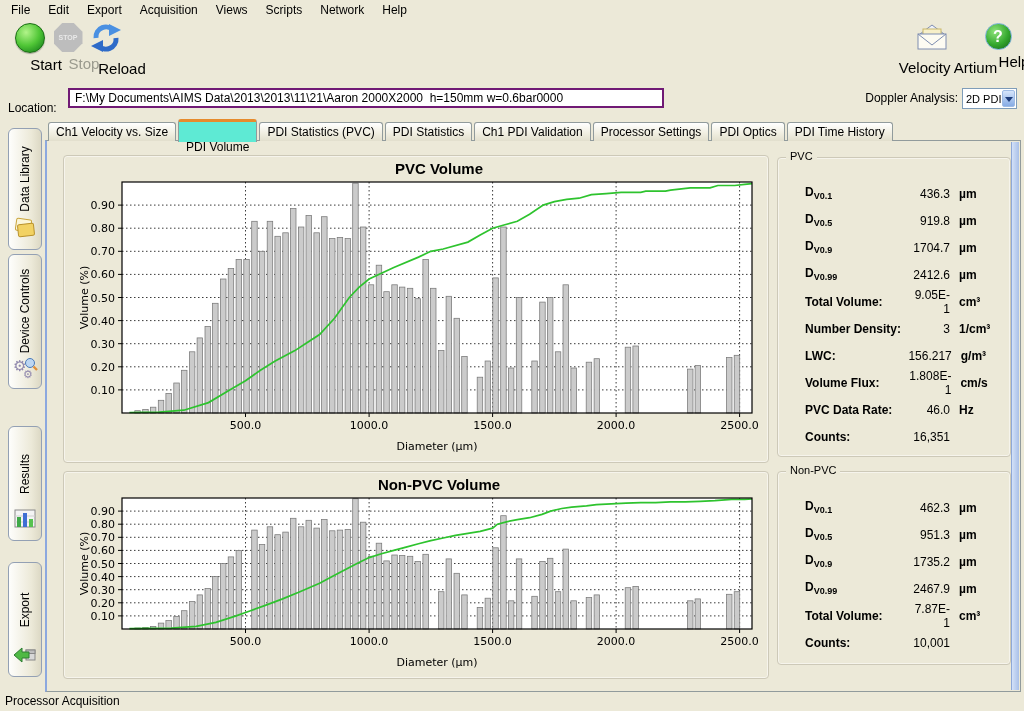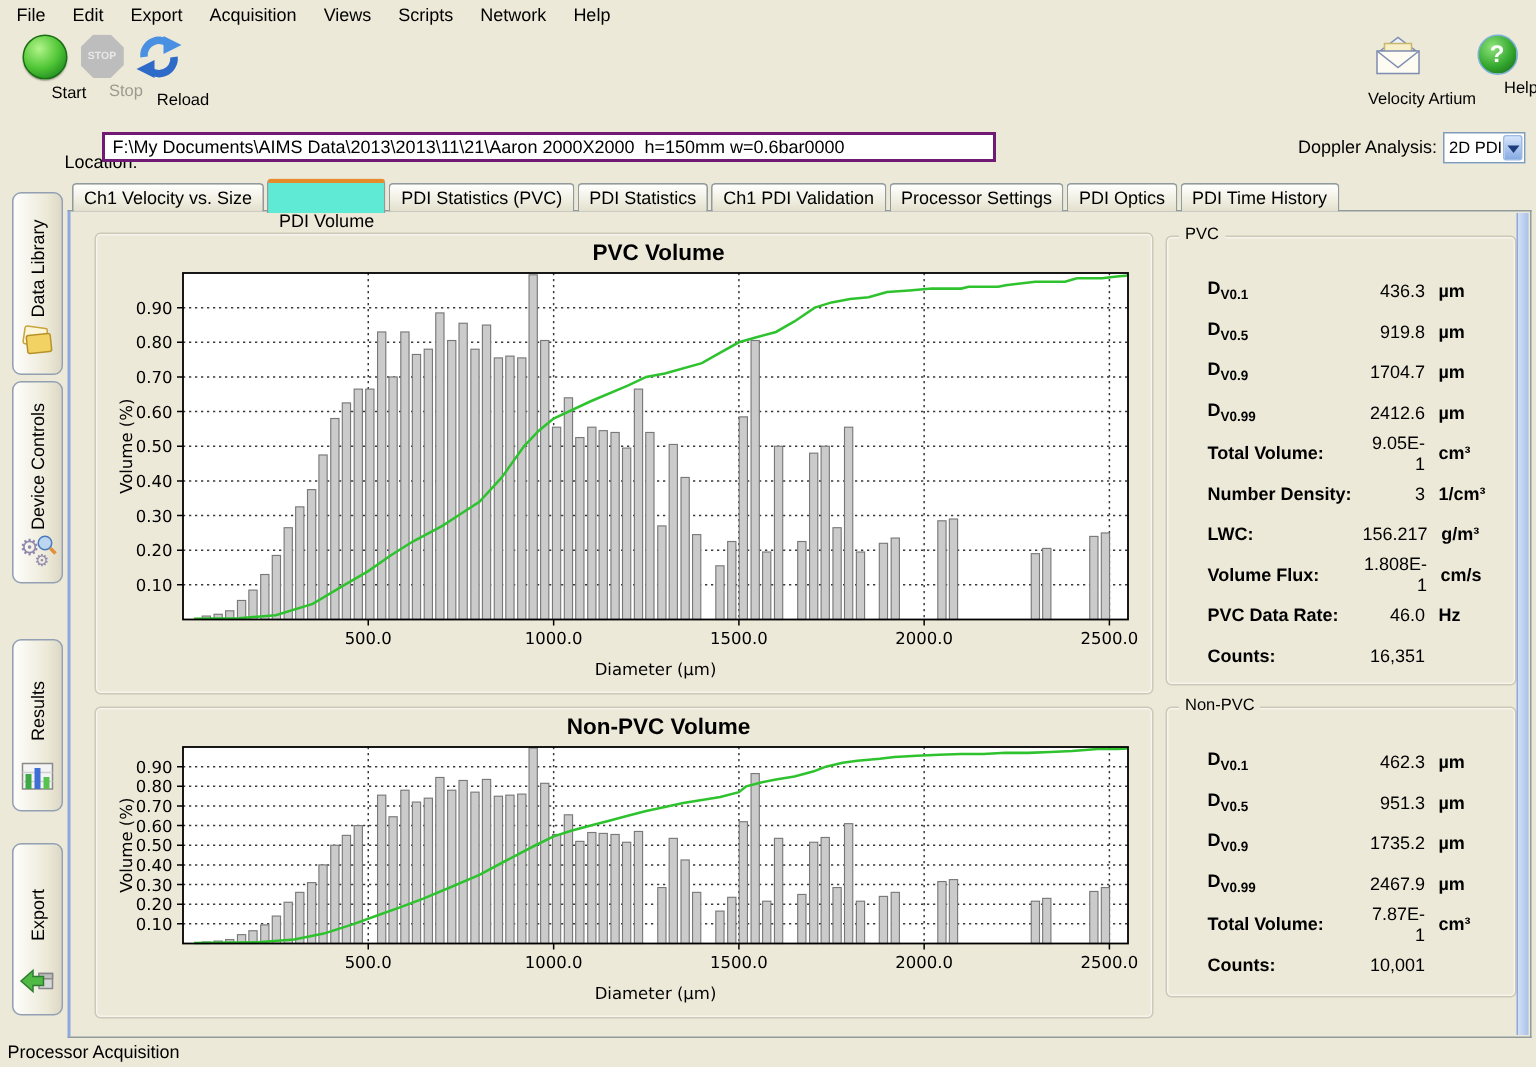--- a/index.html
+++ b/index.html
@@ -7,36 +7,36 @@
   body { font-family:"Liberation Sans", sans-serif; background:#ECE9D8; color:#000; }
   #app { position:relative; width:1024px; height:711px; background:#ECE9D8; }
 
   
   .menubar { position:absolute; top:0; left:0; right:0; height:19px; display:flex; align-items:center; padding-left:2px; }
   .menu-item { font-size:12px; padding:13px 9px; cursor:default; }
 
   
   .toolbar { position:absolute; top:19px; left:0; right:0; height:63px; }
   .tool { position:absolute; top:4px; display:flex; flex-direction:column; align-items:center; width:44px; }
-  .tool-label { font-size:11px; margin-top:3px; white-space:nowrap;margin-left:32px; }
+  .tool-label { font-size:15px; margin-top:3px; white-space:nowrap;margin-left:32px; }
   .tool-label.disabled { color:#9a9a8e; }
   .icon-start { width:30px; height:30px; border-radius:50%;
      background:radial-gradient(circle at 36% 30%, #b2f48a, #50c636 50%, #1f8a1f 85%);
      border:1px solid #1a6e14; box-shadow:0 1px 1px rgba(0,0,0,.3); }
   .icon-stop { width:29px; height:29px; background:#bdbdbd; display:flex; align-items:center; justify-content:center;
      clip-path:polygon(30% 0,70% 0,100% 30%,100% 70%,70% 100%,30% 100%,0 70%,0 30%); }
   .icon-stop span { font-size:7px; font-weight:bold; color:#e8e8e8; letter-spacing:0; }
   .icon-help { width:27px; height:27px; border-radius:50%;
      background:radial-gradient(circle at 36% 30%, #8fe47c, #34a82e 55%, #1c701c 90%);
      border:1px solid #79b0d8; color:#fff; font-weight:bold; font-size:16px;
      display:flex; align-items:center; justify-content:center; }
 
   
   .locrow { position:absolute; top:84px; left:0; right:0; height:30px; }
-  .loc-label { position:absolute; left:8px; top:17px; font-size:12px;margin-left:35px; }
+  .loc-label { position:absolute; left:8px; top:17px; font-size:12px; }
   .loc-input { position:absolute; left:68px; top:4px; width:596px; height:20px;
      border:2px solid #701a75; background:#fff; font-family:"Liberation Sans",sans-serif;
      font-size:12px; padding:1px 5px; }
   .dop-label { position:absolute; right:66px; top:7px; font-size:12px; }
   .dropdown { position:absolute; right:7px; top:4px; width:55px; height:21px; background:#fff;
      border:1px solid #7F9DB9; display:flex; align-items:center; cursor:default; }
   .dropdown .dd-val { flex:1; font-size:11px; padding-left:3px; white-space:nowrap; }
   .dd-btn { width:16px; height:17px; margin:1px; border-radius:2px;
      background:linear-gradient(#D6E5FB,#86ABE4); border:1px solid #9EBBE4;
      display:flex; align-items:center; justify-content:center; }

